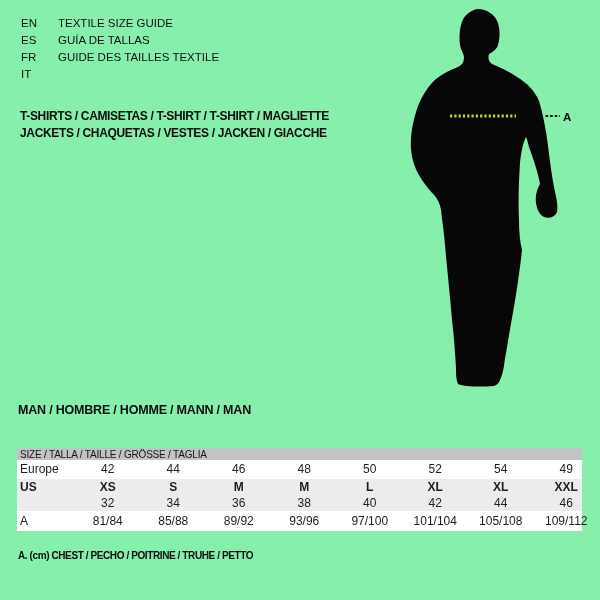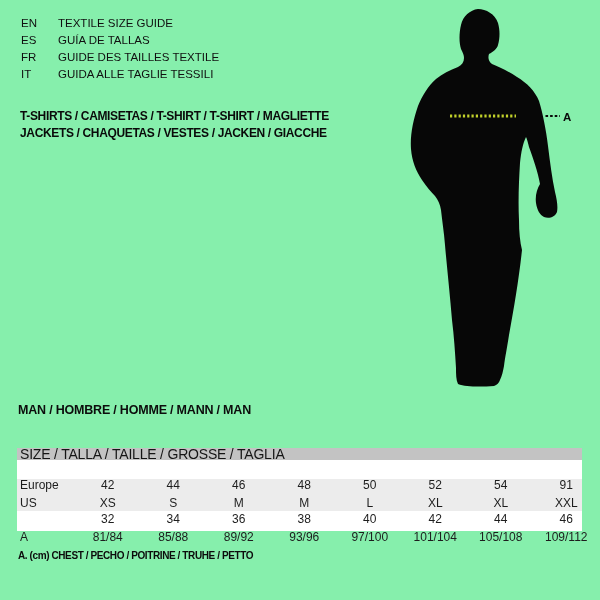--- a/index.html
+++ b/index.html
@@ -13,27 +13,27 @@
   .lang-code{width:37px;flex:0 0 37px;}
   
   .categories{position:absolute;left:20px;top:108px;font-size:12px;font-weight:700;line-height:17px;letter-spacing:-0.35px;color:#0a0a0a;white-space:nowrap;}
   
   .figure-wrap{position:absolute;left:400px;top:0;width:200px;height:410px;}
   .figure-wrap svg{display:block;}
   
   .section-heading{position:absolute;left:18px;top:402px;font-size:12.5px;font-weight:700;letter-spacing:-0.2px;line-height:17px;white-space:nowrap;}
   
   .size-table{position:absolute;left:17px;top:448px;width:565px;font-size:12px;color:#1d1d1d;}
-  .thead{height:12px;line-height:13px;padding-left:3px;font-size:14px;letter-spacing:-0.2px;color:#151515;overflow:hidden;}
+  .thead{height:12px;line-height:13px;padding-left:3px;font-size:10px;letter-spacing:-0.2px;color:#151515;overflow:hidden;}
   .trow{display:grid;grid-template-columns:58px repeat(8,65.5px);overflow:visible;}
   .trow:nth-child(1){height:19px;line-height:19px;}
   .trow:nth-child(2){height:16px;line-height:16px;}
   .trow:nth-child(3){height:16px;line-height:16px;}
   .trow:nth-child(4){height:20px;line-height:20px;}
-  .tcell{text-align:center;white-space:nowrap;margin-top:16px;}
+  .tcell{text-align:center;white-space:nowrap;}
   .tlabel{text-align:left;padding-left:3px;}
   
   .footnote{position:absolute;left:18px;top:547px;font-size:10px;font-weight:700;letter-spacing:-0.4px;line-height:17px;white-space:nowrap;}
 </style>
 </head>
 <body>
 
 <div class="canvas">
 
   <div class="lang-list">
@@ -44,21 +44,20 @@
       <div class="lang-row">
         <span class="lang-code">ES</span>
         <span>GUÍA DE TALLAS</span>
       </div>
       <div class="lang-row">
         <span class="lang-code">FR</span>
         <span>GUIDE DES TAILLES TEXTILE</span>
       </div>
       <div class="lang-row">
         <span class="lang-code">IT</span>
-        <span>GUIDA ALLE TAGLIE TESSILI</span>
       </div>
     </div>
 
   <div class="categories">
     <div>T-SHIRTS / CAMISETAS / T-SHIRT / T-SHIRT / MAGLIETTE</div>
     <div>JACKETS / CHAQUETAS / VESTES / JACKEN / GIACCHE</div>
   </div>
 
   <div class="figure-wrap">
     <svg width="200" height="410" viewBox="0 0 200 410">
@@ -112,23 +111,23 @@
     <div>
         <div class="trow" style="background: rgb(255, 255, 255);">
           <div class="tcell tlabel">Europe</div>
           <div class="tcell">42</div>
           <div class="tcell">44</div>
           <div class="tcell">46</div>
           <div class="tcell">48</div>
           <div class="tcell">50</div>
           <div class="tcell">52</div>
           <div class="tcell">54</div>
-          <div class="tcell">91</div>
+          <div class="tcell">49</div>
         </div>
-        <div class="trow" style="background: rgb(236, 236, 236);">
+        <div class="trow" style="background: rgb(236, 236, 236); font-weight: bold;">
           <div class="tcell tlabel">US</div>
           <div class="tcell">XS</div>
           <div class="tcell">S</div>
           <div class="tcell">M</div>
           <div class="tcell">M</div>
           <div class="tcell">L</div>
           <div class="tcell">XL</div>
           <div class="tcell">XL</div>
           <div class="tcell">XXL</div>
         </div>

